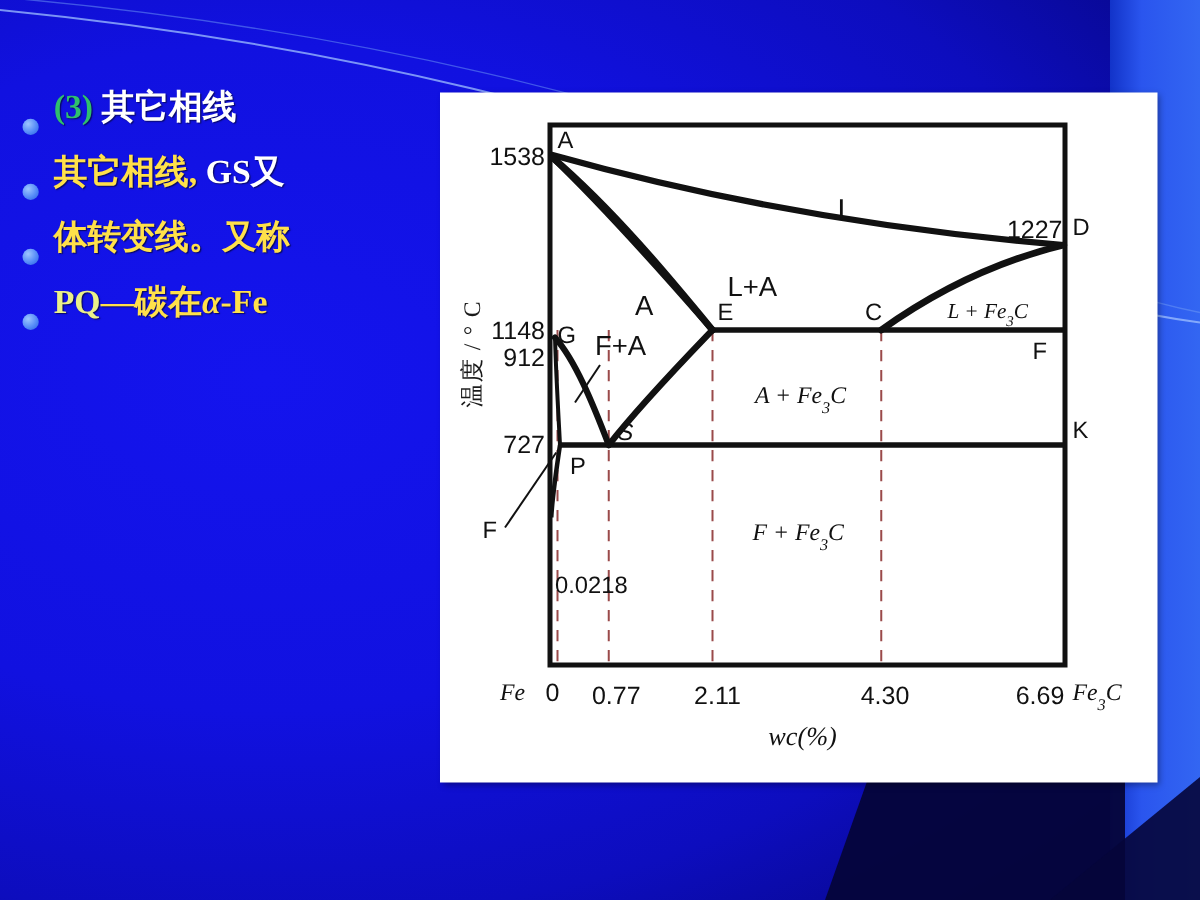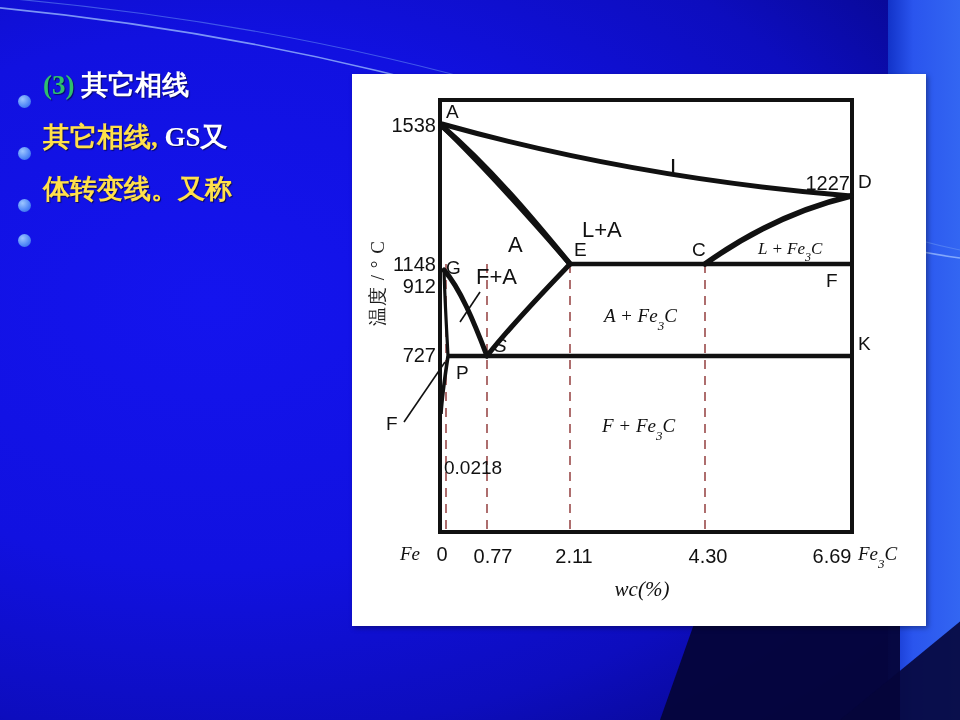--- a/index.html
+++ b/index.html
@@ -96,20 +96,21 @@
     <div class="bullet-row">
       <div class="dot"></div>
       <div class="btext">
         <div><span class="gold">体转变线。又称</span></div>
       </div>
     </div>
 
     <div class="bullet-row">
       <div class="dot"></div>
       <div class="btext">
+        <div><span class="palegold">PQ</span><span class="gold">—碳在</span><span class="gold ital">α</span><span class="gold">-Fe</span></div>
       </div>
     </div>
 
   </div>
 
   <div id="panel">
 
     <div class="ylab">温度 / ° C</div>
 
     <svg id="chart-svg" width="574" height="552" viewBox="0 0 574 552">

